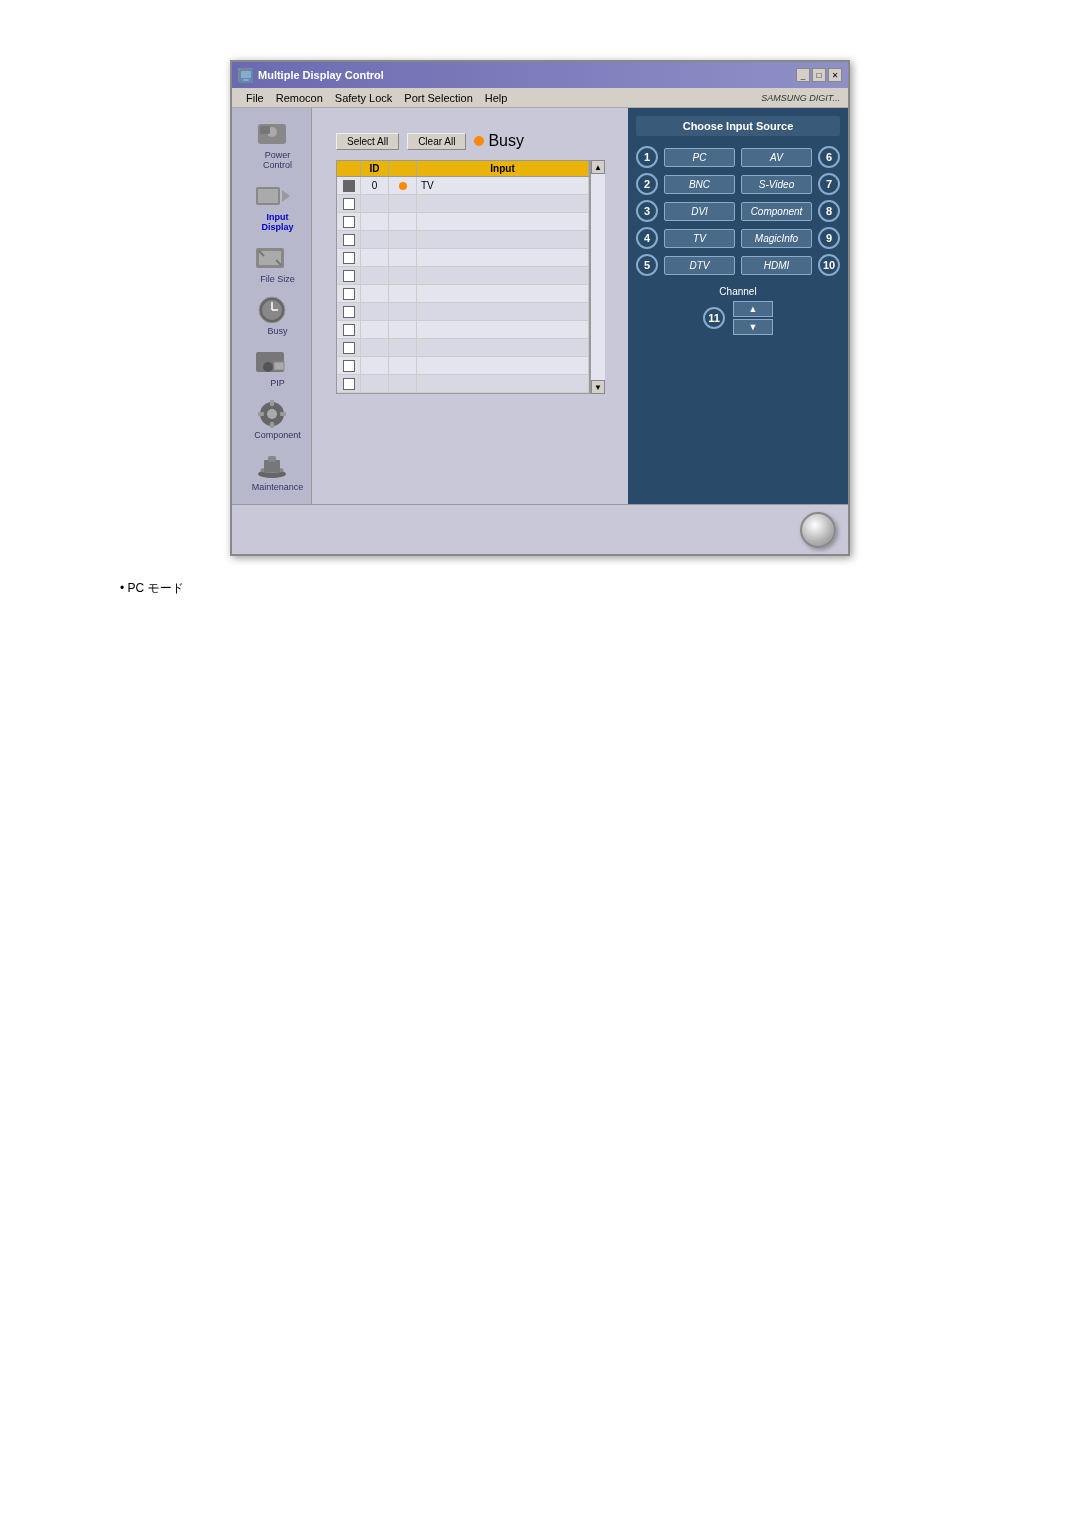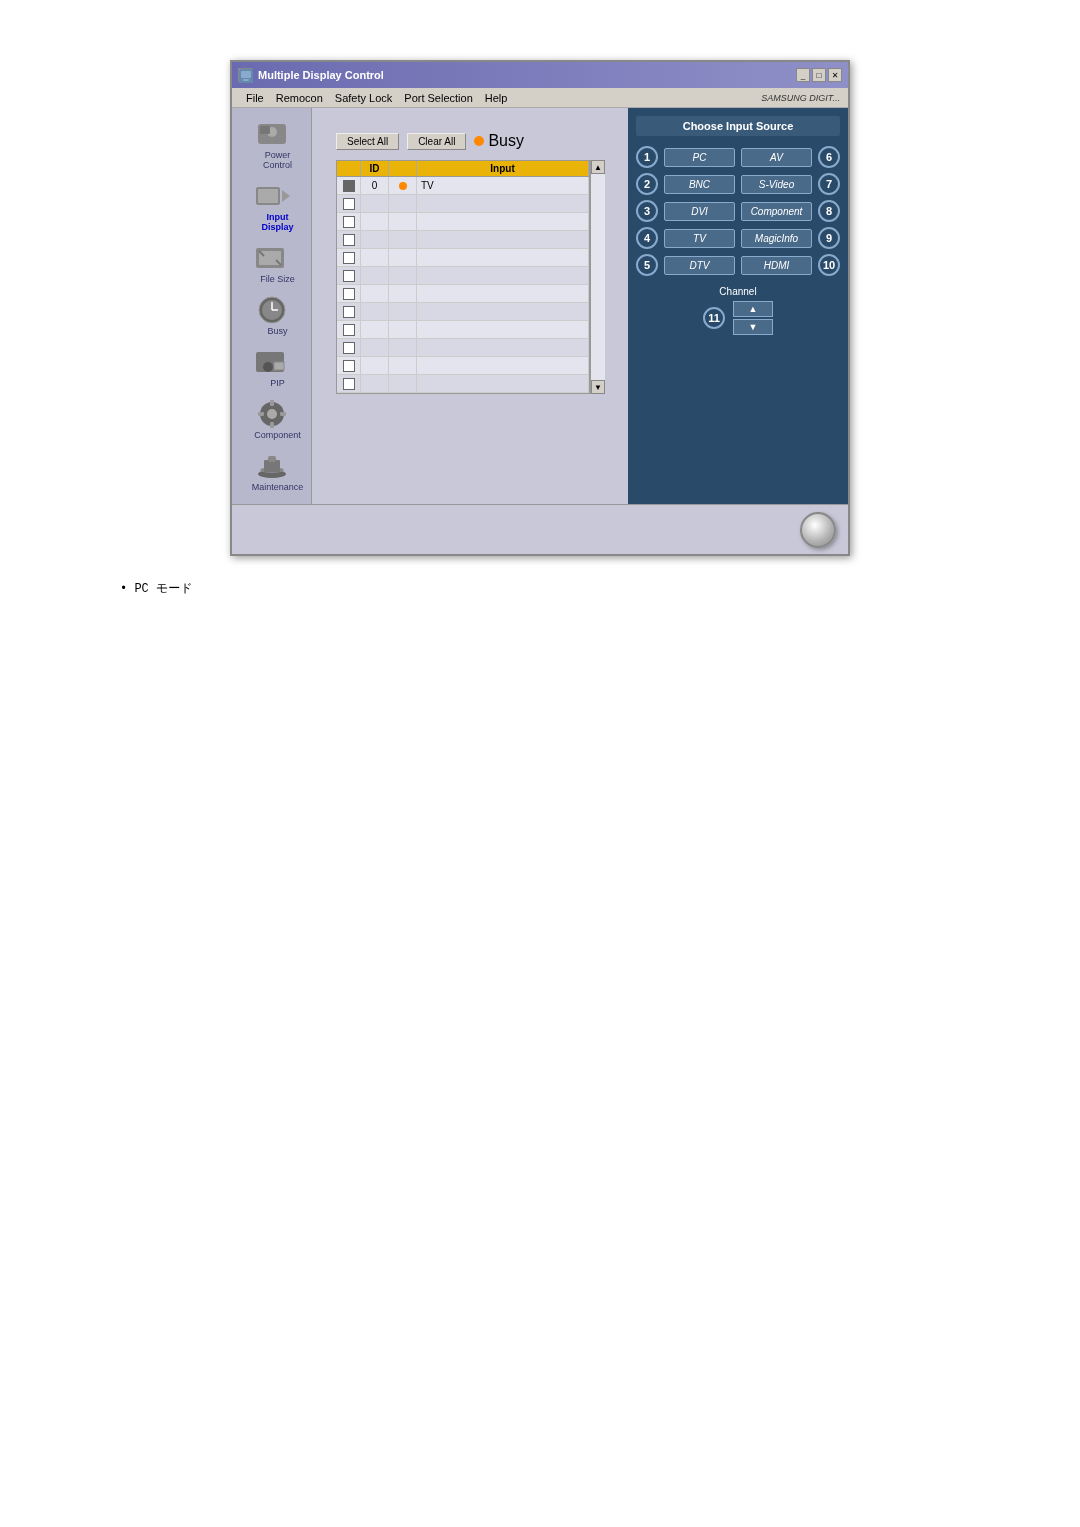--- a/index.html
+++ b/index.html
@@ -377,21 +377,20 @@
       position: relative;
     }
 
     
     .footnote {
       margin-top: 24px;
       font-size: 12px;
       color: #000;
       align-self: flex-start;
       margin-left: 120px;
-      font-family: Liberation Mono, monospace;
     }
   </style>
 </head>
 <body>
 
 <div class="page-container">
 
   <div class="window">
 
     <div class="title-bar">

